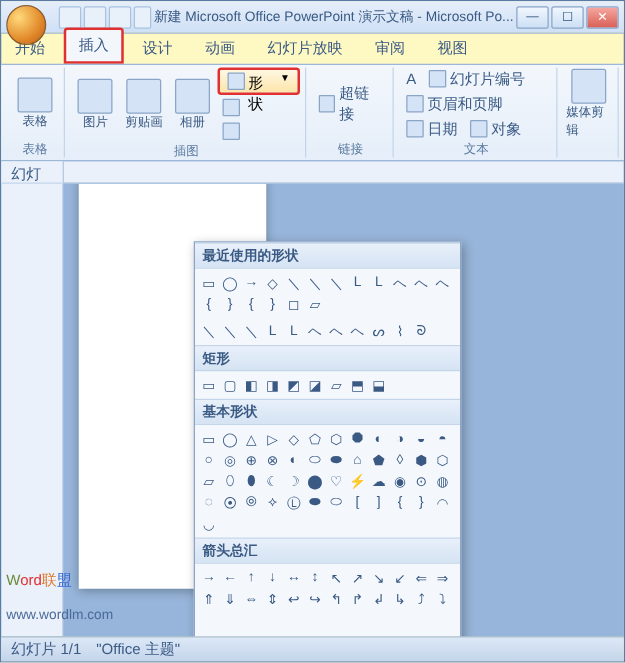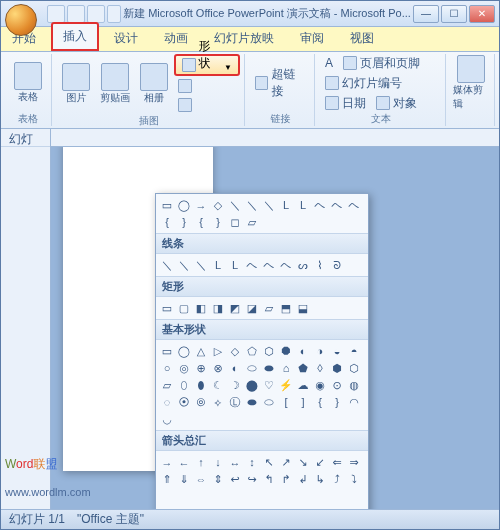--- a/index.html
+++ b/index.html
@@ -17,21 +17,21 @@
 .tab{padding:4px 10px;color:#3a5a84;cursor:pointer;border:1px solid transparent;border-bottom:none;font-size:12px}
 .tab.active{background:#f3f7fc;border-color:#9db7d8;border-radius:3px 3px 0 0}
 .redbox{border:2px solid #e03030!important}
 .ribbon{height:78px;background:linear-gradient(#f3f7fc,#e5eef9);border-top:1px solid #9db7d8;border-bottom:1px solid #9db7d8;display:flex;padding:2px 4px;gap:2px}
 .group{display:flex;flex-direction:column;align-items:center;border-right:1px solid #c4d5ea;padding:0 4px}
 .group-main{flex:1;display:flex;align-items:center;gap:2px}
 .group-label{font-size:10px;color:#5a7aa0;height:14px}
 .bigbtn{display:flex;flex-direction:column;align-items:center;justify-content:center;width:38px;height:58px;border:1px solid transparent;border-radius:2px}
 .bigicon{width:28px;height:28px;background:#d4e3f5;border:1px solid #8aa5c8;border-radius:2px}
 .btnlabel{font-size:10px;color:#3a5a84}
-.shapes-btn{display:flex;align-items:flex-end;gap:3px;padding:2px 6px;background:linear-gradient(#fef7e3,#fde5a9);border:1px solid #dba94a;border-radius:3px;height:22px}
+.shapes-btn{display:flex;align-items:flex-start;gap:3px;padding:2px 6px;background:linear-gradient(#fef7e3,#fde5a9);border:1px solid #dba94a;border-radius:3px;height:22px}
 .smicon{width:14px;height:14px;background:#d4e3f5;border:1px solid #8aa5c8;border-radius:1px}
 .tinybtn{display:flex;align-items:center;gap:3px;padding:1px 4px;font-size:10px;color:#3a5a84;height:18px}
 .content{flex:1;background:#97b5da;display:flex;position:relative;overflow:hidden}
 .slidepanel{width:50px;background:#eaf1fa;border-right:1px solid #9db7d8}
 .canvas{flex:1;background:#97b5da;display:flex;align-items:flex-start;justify-content:flex-start;padding:12px}
 .slide{width:150px;height:330px;background:#fff;box-shadow:0 2px 8px rgba(0,0,0,.3)}
 .watermark{position:absolute;left:4px;bottom:36px;font-size:18px;z-index:5}
 .wm1{color:#6a8a3a}.wm2{color:#e03030;font-weight:normal}.wm3{color:#e07a2a}.wm4{color:#3a6ad0}
 .wmurl{position:absolute;left:4px;bottom:11px;font-size:11px;color:#4a6a9a;z-index:5}
 .shapes-popup{position:absolute;left:154px;top:64px;width:214px;height:430px;background:#f4f8fd;border:1px solid #8aa5c8;box-shadow:2px 2px 8px rgba(0,0,0,.3);z-index:50;overflow-y:auto;overflow-x:hidden}
@@ -127,25 +127,25 @@
         </div>
       <div class="group-label">链接</div>
     </div>
     <div class="group">
       <div class="group-main" style="flex-wrap:wrap;width:120px">
         <div class="tinybtn">
             <span>A</span>
           </div>
         <div class="tinybtn">
             <div class="smicon"></div>
+            <span>幻灯片编号</span>
+          </div>
+        <div class="tinybtn">
+            <div class="smicon"></div>
             <span>页眉和页脚</span>
-          </div>
-        <div class="tinybtn">
-            <div class="smicon"></div>
-            <span>幻灯片编号</span>
           </div>
         <div class="tinybtn">
             <div class="smicon"></div>
             <span>日期</span>
           </div>
         <div class="tinybtn">
             <div class="smicon"></div>
             <span>对象</span>
           </div>
       </div>
@@ -167,41 +167,41 @@
       <div class="tabsbar">
           <span>幻灯</span>
         </div>
     </div>
     <div class="canvas">
       <div class="rulerbar" style="position:absolute;top:0;left:50px;right:0"></div>
       <div class="slide"></div>
     </div>
 
     <div class="shapes-popup" id="shapes-popup">
+        <div class="cat-header">最近使用的形状</div>
         <div class="shape-grid">
           <div class="shape-cell">▭</div>
           <div class="shape-cell">◯</div>
           <div class="shape-cell">→</div>
           <div class="shape-cell">◇</div>
           <div class="shape-cell">＼</div>
           <div class="shape-cell">＼</div>
           <div class="shape-cell">＼</div>
           <div class="shape-cell">L</div>
           <div class="shape-cell">L</div>
           <div class="shape-cell">ヘ</div>
           <div class="shape-cell">ヘ</div>
           <div class="shape-cell">ヘ</div>
           <div class="shape-cell">{</div>
           <div class="shape-cell">}</div>
           <div class="shape-cell">{</div>
           <div class="shape-cell">}</div>
           <div class="shape-cell">◻</div>
           <div class="shape-cell">▱</div>
         </div>
-        <div class="cat-header">线条</div>
         <div class="shape-grid">
           <div class="shape-cell">＼</div>
           <div class="shape-cell">＼</div>
           <div class="shape-cell">＼</div>
           <div class="shape-cell">L</div>
           <div class="shape-cell">L</div>
           <div class="shape-cell">ヘ</div>
           <div class="shape-cell">ヘ</div>
           <div class="shape-cell">ヘ</div>
           <div class="shape-cell">ᔕ</div>

